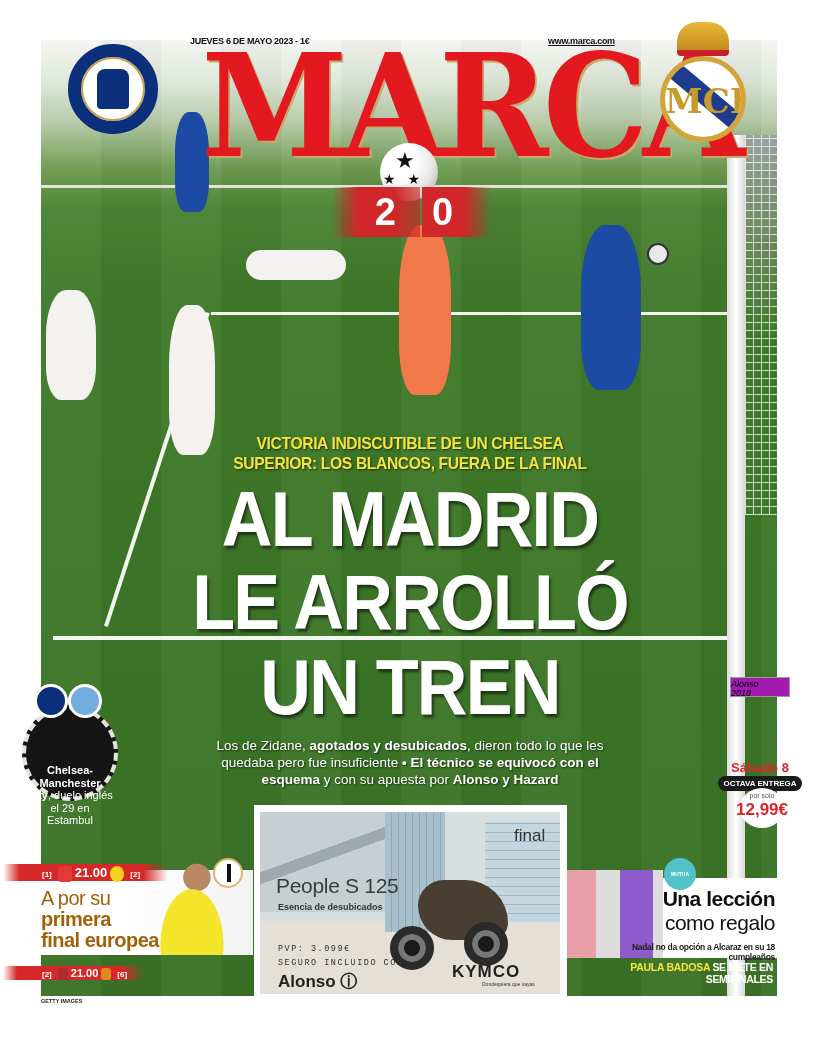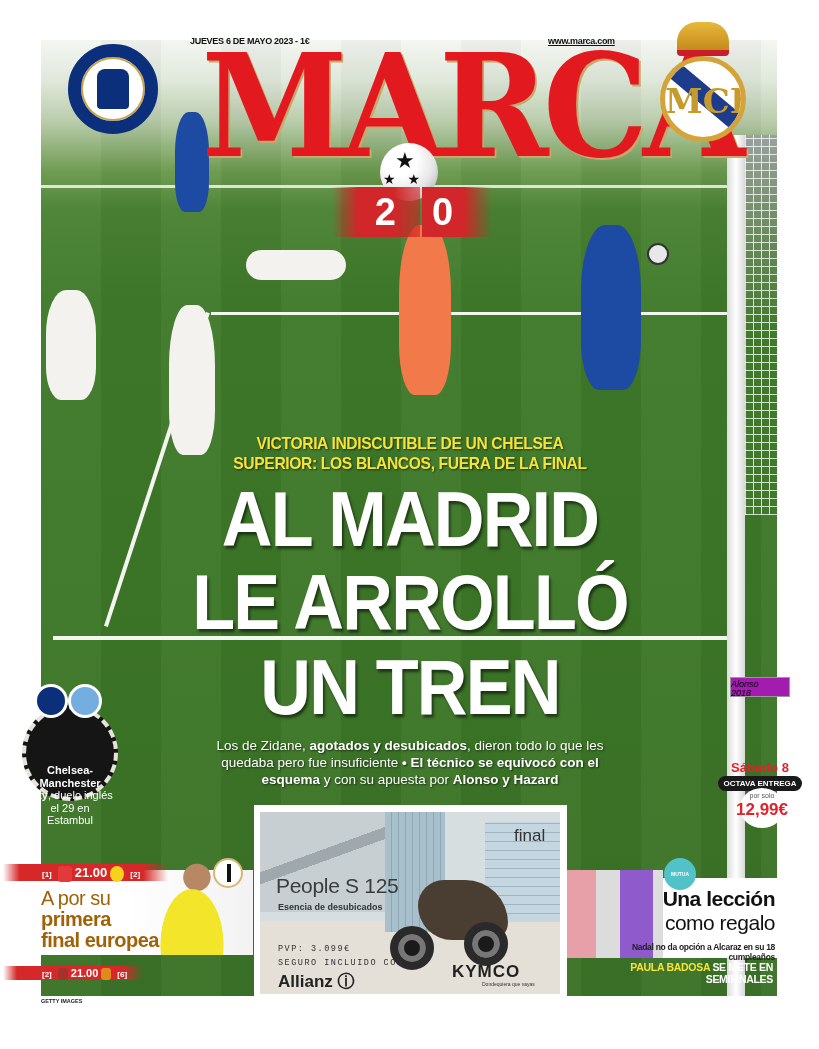--- a/index.html
+++ b/index.html
@@ -243,21 +243,21 @@
       <div class="model">People S 125</div>
       <div class="tagline">Esencia de desubicados</div>
       <div class="scooter">
         <div class="body"></div>
         <div class="w1"></div>
         <div class="w2"></div>
       </div>
       <div class="euro">final</div>
       <div class="pvp">PVP: 3.099€</div>
       <div class="seguro">SEGURO INCLUIDO CON</div>
-      <div class="allianz">Allianz ⓘ</div>
+      <div class="allianz">Alonso ⓘ</div>
       <div class="kymco">KYMCO</div>
       <div class="kymco-sub">Dondequiera que vayas</div>
     </div>
   </div>
 
   <div class="panel-right">
     <div class="white-band"></div>
     <div class="photo"></div>
     <div class="mutua">MUTUA MADRID OPEN</div>
     <div class="t1">Una lección</div>

